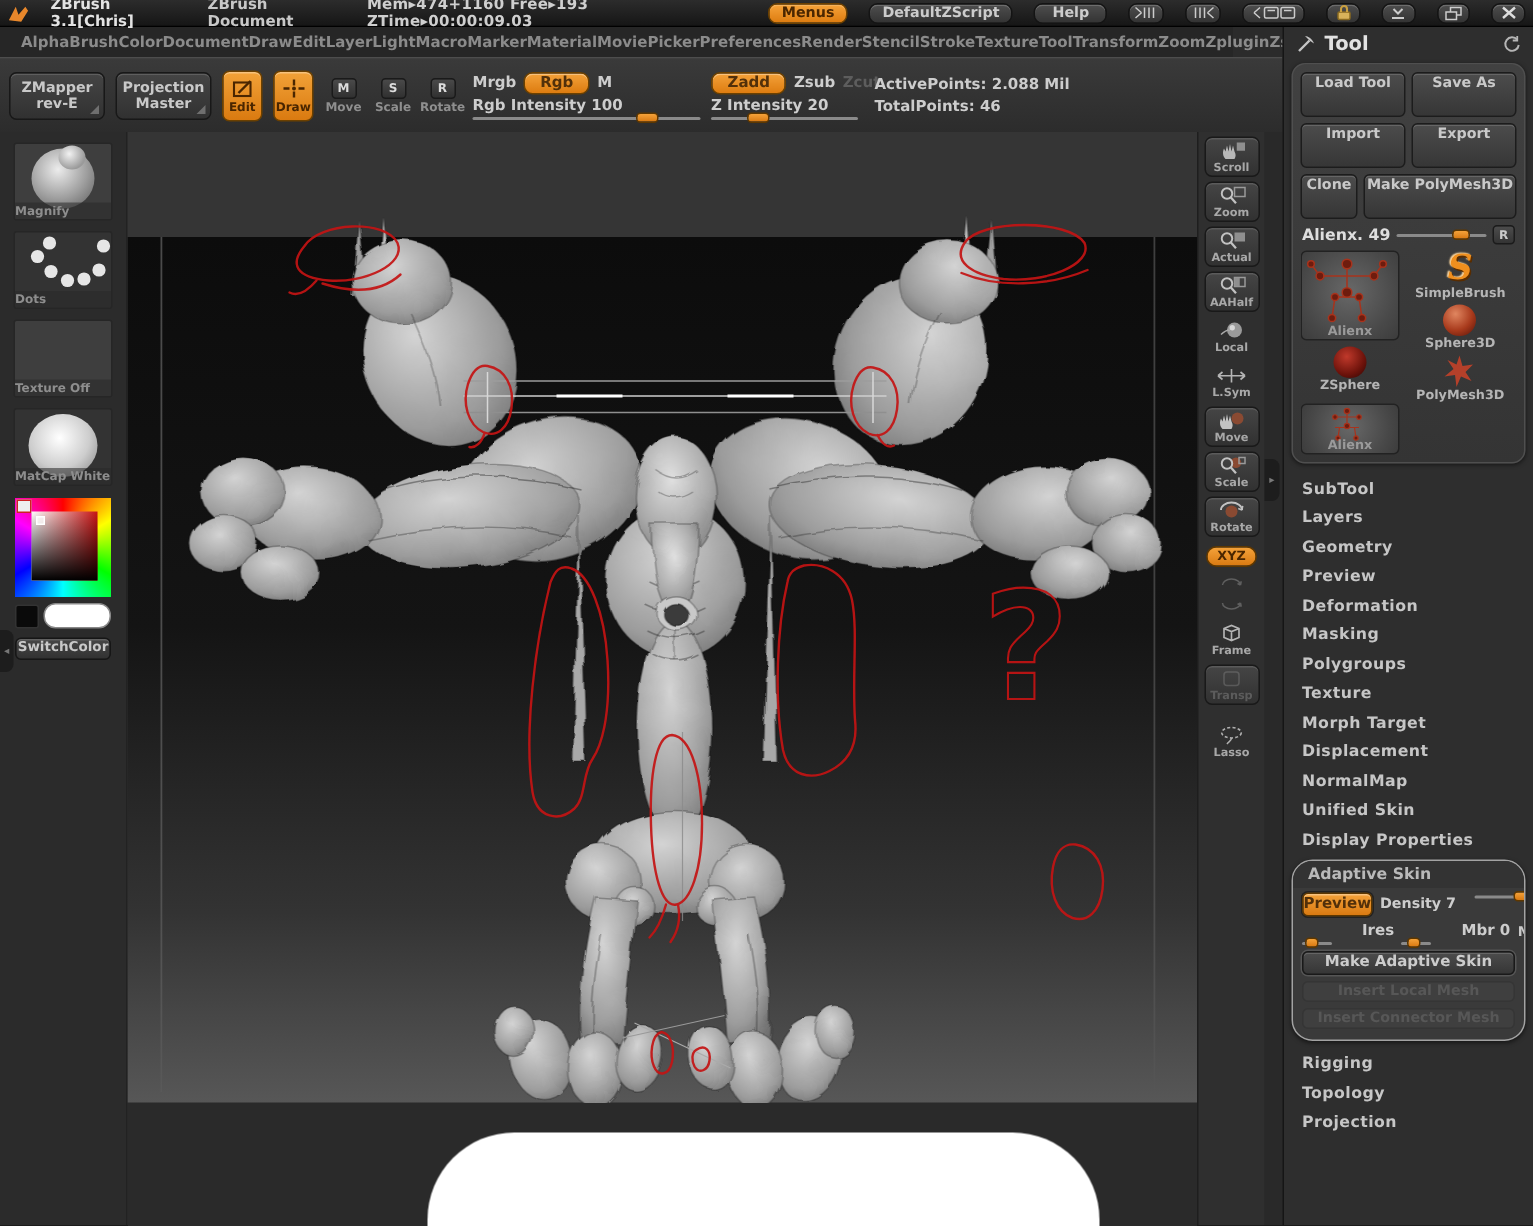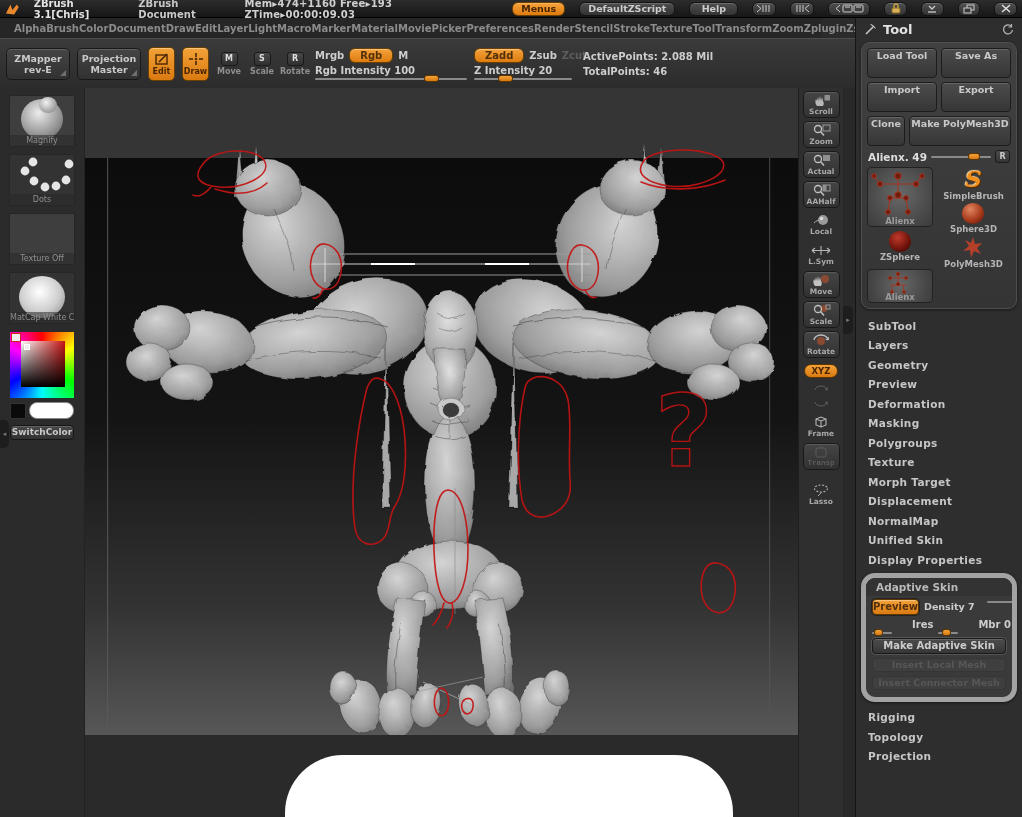--- a/index.html
+++ b/index.html
@@ -59,22 +59,22 @@
   .pts { display:flex; flex-direction:column; gap:4px; margin-left:4px; }
 
   
   .mainrow { display:flex; height:729px; }
 
   
   .ltray { width:85px; background:#2b2b2b; position:relative; border-right:1px solid #222; }
   .tile { position:relative; width:66px; margin:7px auto 0; height:52px; background:#3e3e3e;
           border:1px solid #262626; border-radius:2px; overflow:hidden; cursor:pointer; }
   .tile.dark { background:#333; }
-  .tile .tlabel { position:absolute; bottom:0; left:0; right:0; text-align:center; font-size:8px;
-          font-weight:normal; color:#8e8e8e; background:rgba(40,40,40,.55); line-height:11px; white-space:nowrap; }
+  .tile .tlabel { position:absolute; bottom:0; left:0; right:0; font-size:8px;
+          font-weight:bold; color:#8e8e8e; background:rgba(40,40,40,.55); line-height:11px; white-space:nowrap; }
   .sphere { width:42px; height:40px; border-radius:50%; margin:3px auto 0;
           background:radial-gradient(circle at 42% 35%, #ececec, #9d9d9d 55%, #585858); position:relative; }
   .sphere .bump { position:absolute; top:-2px; left:18px; width:18px; height:16px; border-radius:50%;
           background:radial-gradient(circle at 40% 35%, #f2f2f2, #9a9a9a 70%); }
   .matcap { width:46px; height:42px; border-radius:50%; margin:3px auto 0;
           background:radial-gradient(circle at 45% 38%, #ffffff, #cdcdcd 55%, #7e7e7e); }
   .picker { position:relative; width:64px; height:66px; margin:8px auto 0;
           background:conic-gradient(red,yellow,lime,cyan,blue,magenta,red); cursor:crosshair; }
   .picker .sv { position:absolute; left:11px; top:9px; width:44px; height:46px;
           background:linear-gradient(to bottom, rgba(0,0,0,0), #000), linear-gradient(to right, #fff, #c81414); }
@@ -97,21 +97,21 @@
   .canvas svg { display:block; }
 
   
   .rtoolbar { width:45px; background:#2f2f2f; border-left:1px solid #1e1e1e; display:flex; flex-direction:column;
           align-items:center; padding-top:3px; }
   .rtb { width:37px; margin-bottom:3px; padding:2px 0 1px; background:linear-gradient(#454545,#313131);
           border:1px solid #191919; border-radius:5px; display:flex; flex-direction:column; align-items:center;
           box-shadow:inset 0 1px 0 rgba(255,255,255,.12); cursor:pointer; }
   .rtb.flat { background:none; border-color:transparent; box-shadow:none; }
   .rtb span { font-size:7.5px; font-weight:bold; color:#a8a8a8; line-height:9px; }
-  .rtb.dim span { color:#5c5c5c;font-family:Liberation Mono, monospace; }
+  .rtb.dim span { color:#5c5c5c; }
   .rtb.dim svg { opacity:.4; }
   .xyzbtn { width:34px; height:14px; margin:3px 0 4px; background:linear-gradient(#f4a23a,#d97a12);
           border:1px solid #5d3700; border-radius:7px; color:#4a2600; font-size:8.5px; font-weight:bold;
           text-align:center; line-height:12px; cursor:pointer; }
   .mini-ico { height:13px; margin-bottom:2px; opacity:.45; cursor:pointer; }
 
   
   .divider { width:12px; background:#292929; position:relative; }
   .divider .handle { position:absolute; left:0; top:218px; width:10px; height:28px; background:#1d1d1d;
           border-radius:0 5px 5px 0; color:#7a7a7a; font-size:7px; display:flex; align-items:center;
@@ -147,21 +147,21 @@
   .sbrush { font-family:"DejaVu Serif", serif; font-style:italic; font-weight:bold; font-size:23px; line-height:24px;
            color:#ef8f1e; text-shadow:1px 1px 0 #5a2d00, -1px -1px 1px #ffd9a0; }
   .ball { width:22px; height:21px; border-radius:50%; }
   .ball.red { background:radial-gradient(circle at 38% 30%, #e08660, #a83a1c 55%, #541107); }
   .ball.dred { background:radial-gradient(circle at 40% 32%, #c0392b, #6e130b 60%, #2c0502); }
 
   .sec { height:19.5px; padding-left:12px; display:flex; align-items:center; color:#c6c6c6;
          font-size:10.5px; font-weight:bold; letter-spacing:.3px; cursor:pointer; }
   .seclist { margin-top:7px; }
 
-  .askin { margin:3px 5px; background:#3a3a3a; border:5px solid #a3a3a3; border-radius:14px; overflow:hidden;
+  .askin { margin:3px 5px; background:#3a3a3a; border:1px solid #a3a3a3; border-radius:14px; overflow:hidden;
          padding-bottom:7px; box-shadow:0 1px 3px rgba(0,0,0,.5); }
   .askin .ahead { background:#333; padding:3px 0 3px 10px; color:#b9b9b9; font-size:10.5px; font-weight:bold; }
   .askin .arow { display:flex; align-items:center; gap:5px; padding:3px 6px 1px; }
   .prevbtn { width:66px; height:16px; background:linear-gradient(#f4a23a,#d97a12); border:1px solid #5d3700;
          border-radius:4px; color:#52300a; font-size:10px; font-weight:bold; text-align:center; line-height:14px;
          box-shadow:0 0 0 1px #222, inset 0 1px 0 rgba(255,255,255,.35); cursor:pointer; }
   .dens { flex:1; display:flex; flex-direction:row; gap:12px; }
   .dens .tb-lbl { font-size:9.5px; }
   .mini { display:flex; flex-direction:column; gap:2px; align-items:flex-start; }
   .mini .tb-lbl { font-size:10px;padding-left:40px; }

